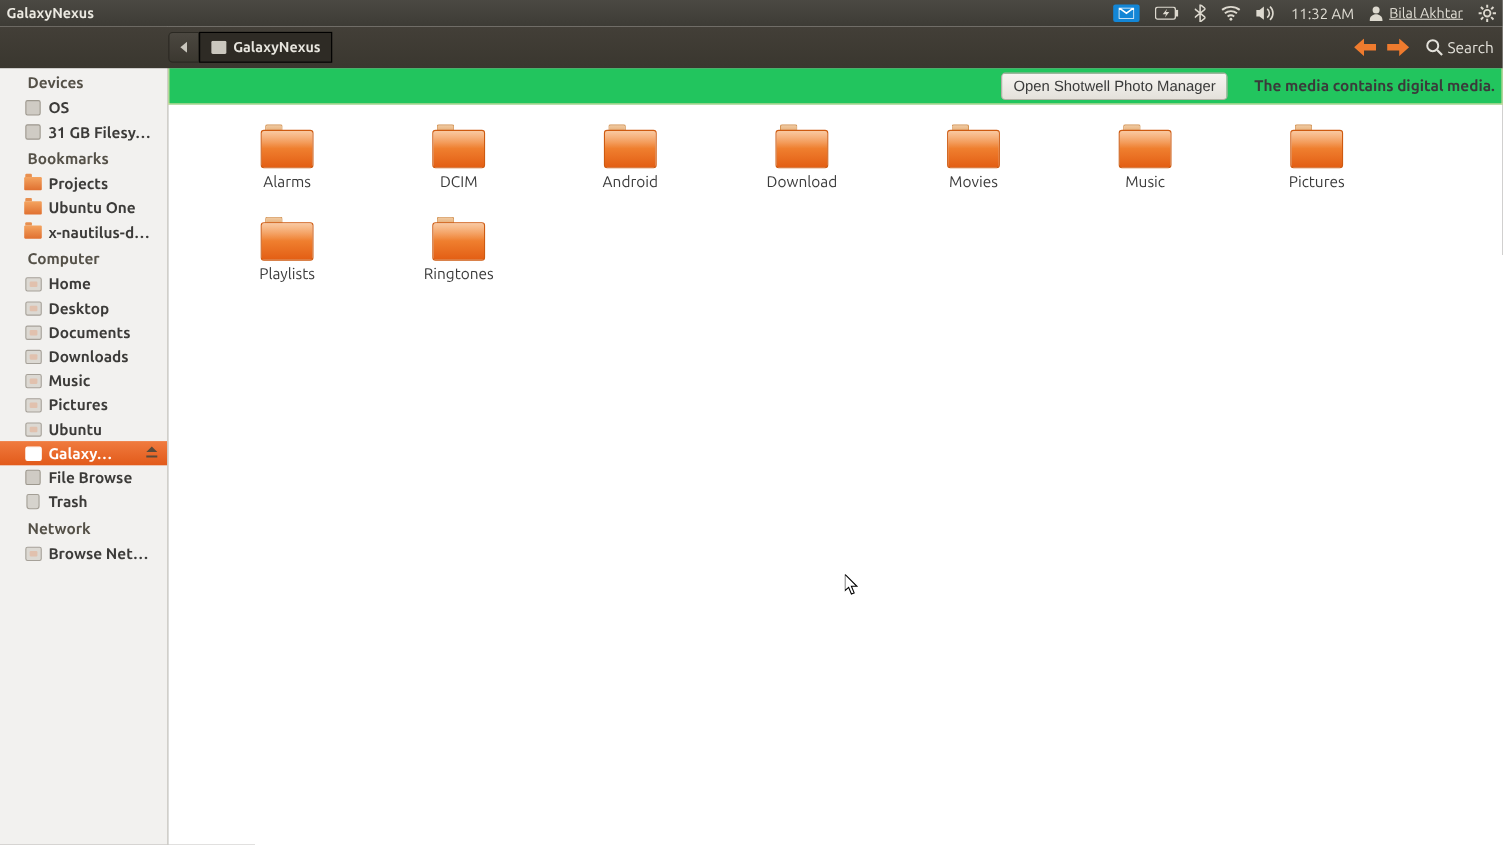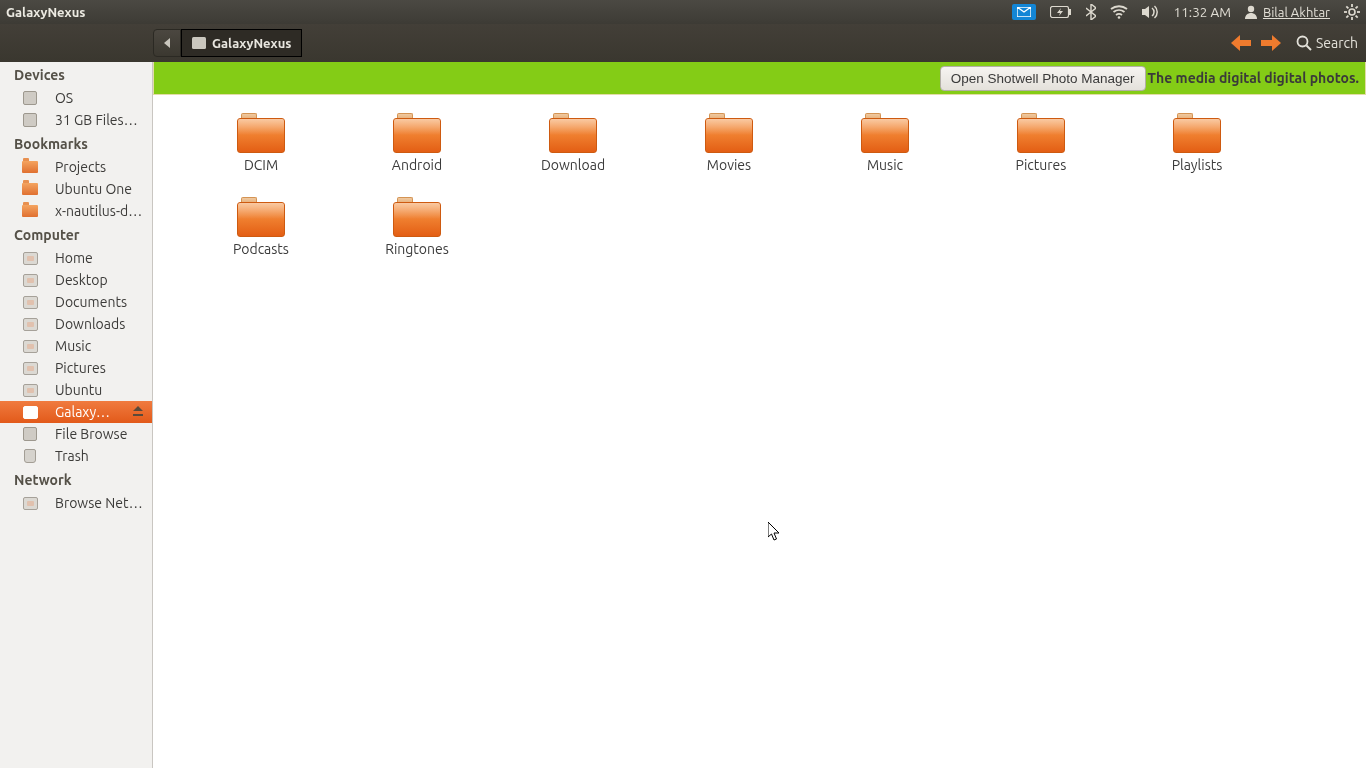--- a/index.html
+++ b/index.html
@@ -21,38 +21,38 @@
   .back-seg { width:28px; height:28px; border:1px solid #2b2923; border-radius:4px 0 0 4px; background:linear-gradient(#4b4740,#3b3830); display:flex; align-items:center; justify-content:center; margin-left:0; }
   .loc-seg { height:28px; border:1px solid #000; background:#2e2b25; display:flex; align-items:center; padding:0 10px; color:#e8e6df; font-weight:bold; font-size:13px; gap:6px; }
   .loc-seg svg { fill:#c8c5bc; }
   .tb-spacer { flex:1 }
   .nav-arrow { margin:0 5px; display:flex; align-items:center; }
   .search-btn { display:flex; align-items:center; gap:4px; color:#e3e1da; font-size:14px; margin-left:10px; }
 
   
   .workspace { position:absolute; top:24px; left:0; right:0; bottom:0; display:flex; }
   .sidebar { width:153px; background:#f2f1ef; border-right:1px solid #c9c6c1; padding-top:38px; overflow:hidden; }
-  .sb-heading { font-weight:bold; color:#555148; padding:5px 2px 4px 14px; font-size:14px; }
-  .sb-item { display:flex; align-items:center; padding:3px 8px 3px 22px; font-size:14px; color:#3c3b39; gap:17px; white-space:nowrap; overflow:hidden; text-overflow:ellipsis; cursor:default; }
+  .sb-heading { font-weight:bold; color:#555148; padding:5px 2px 4px 14px; font-size:14px;margin-left:11px; }
+  .sb-item { display:flex; align-items:center; padding:3px 8px 3px 22px; font-size:14px; color:#3c3b39; gap:6px; white-space:nowrap; overflow:hidden; text-overflow:ellipsis; cursor:default;font-weight:bold; }
   .sb-item.active { background:#e9672a; background:linear-gradient(#f07b3f,#e25a1a); color:#fff; }
   .sb-item .ic { width:16px; height:16px; flex:none; display:flex; align-items:center; justify-content:center; }
   .sb-item .label { overflow:hidden; text-overflow:ellipsis; }
   .sb-item .eject { margin-left:auto; }
   .ic-folder { width:16px; height:12px; background:linear-gradient(#f4a460,#e07030); border-radius:1px; position:relative; }
   .ic-folder:before { content:""; position:absolute; top:-3px; left:1px; width:6px; height:3px; background:#e89050; border-radius:1px 1px 0 0; }
   .ic-disk { width:14px; height:14px; background:#cfcbc4; border:1px solid #9d988e; border-radius:2px; }
   .ic-special { width:15px; height:13px; background:#dcd9d3; border:1px solid #a6a199; border-radius:2px; position:relative; }
   .ic-special:after{ content:""; position:absolute; inset:3px; background:#f07b3f; border-radius:1px; opacity:.25 }
   .ic-device-active { width:15px; height:13px; background:#fff; border:1px solid #fff; border-radius:2px; }
   .ic-trash { width:12px; height:14px; background:#d6d3cd; border:1px solid #a39e95; border-radius:2px 2px 3px 3px; }
 
   .content { flex:1; display:flex; flex-direction:column; background:#fff; position:relative; padding-top:38px; }
   .toolbar-over { position:absolute; top:0; left:0; right:0; }
 
-  .infobar { height:33px; background:#84cc16; border:1px solid #e2dca6; border-top:none; display:flex; align-items:center; justify-content:flex-end; padding:0 6px; gap:2px; font-size:14px; color:#3a3a3a; }
+  .infobar { height:33px; background:#22c55e; border:1px solid #e2dca6; border-top:none; display:flex; align-items:center; justify-content:flex-end; padding:0 6px; gap:24px; font-size:14px; color:#3a3a3a; }
   .infobar button { height:25px; padding:0 10px; font-size:13.5px; background:linear-gradient(#f6f4f1,#e4e1db); border:1px solid #b3afa6; border-radius:4px; cursor:pointer; color:#3a3a3a; }
   .infobar .msg { font-weight:bold; }
 
   .icon-area { flex:1; padding:18px 30px; }
   .icon-grid { display:grid; grid-template-columns: repeat(7, 156px); grid-auto-rows: 84px; column-gap:0; row-gap:0; justify-content:start; }
   .file-item { display:flex; flex-direction:column; align-items:center; gap:4px; cursor:default; }
   .folder { width:48px; height:40px; position:relative; }
   .folder .tab { position:absolute; top:0; left:4px; width:16px; height:6px; background:linear-gradient(#f0c9a0,#e7b17b); border-radius:2px 2px 0 0; border:1px solid #d49454; border-bottom:none; }
   .folder .body { position:absolute; top:5px; left:0; right:0; bottom:0; background:linear-gradient(#f59d55 0%, #ef7e2e 50%, #e35e14 100%); border:1px solid #ce5a10; border-radius:3px; }
   .folder .shine { position:absolute; top:6px; left:1px; right:1px; height:16px; background:linear-gradient(rgba(255,255,255,.45),rgba(255,255,255,0)); border-radius:2px 2px 0 0; }
@@ -228,31 +228,39 @@
           <span class="ic-special"></span>
         </span>
         <span class="label">Browse Net…</span>
       </div>
     </div>
 
   <div class="content">
 
     <div class="infobar">
       <button>Open Shotwell Photo Manager</button>
-      <span class="msg">The media digital digital photos.</span>
+      <span class="msg">The media contains digital media.</span>
     </div>
 
     <div class="icon-area">
       <div class="icon-grid" id="icon-grid">
           <div class="file-item">
             <div class="folder">
               <span class="tab"></span>
               <span class="body"></span>
               <span class="shine"></span>
             </div>
+            <span class="file-label">Alarms</span>
+          </div>
+          <div class="file-item">
+            <div class="folder">
+              <span class="tab"></span>
+              <span class="body"></span>
+              <span class="shine"></span>
+            </div>
             <span class="file-label">DCIM</span>
           </div>
           <div class="file-item">
             <div class="folder">
               <span class="tab"></span>
               <span class="body"></span>
               <span class="shine"></span>
             </div>
             <span class="file-label">Android</span>
           </div>
@@ -288,28 +296,20 @@
             </div>
             <span class="file-label">Pictures</span>
           </div>
           <div class="file-item">
             <div class="folder">
               <span class="tab"></span>
               <span class="body"></span>
               <span class="shine"></span>
             </div>
             <span class="file-label">Playlists</span>
-          </div>
-          <div class="file-item">
-            <div class="folder">
-              <span class="tab"></span>
-              <span class="body"></span>
-              <span class="shine"></span>
-            </div>
-            <span class="file-label">Podcasts</span>
           </div>
           <div class="file-item">
             <div class="folder">
               <span class="tab"></span>
               <span class="body"></span>
               <span class="shine"></span>
             </div>
             <span class="file-label">Ringtones</span>
           </div>
         </div>

